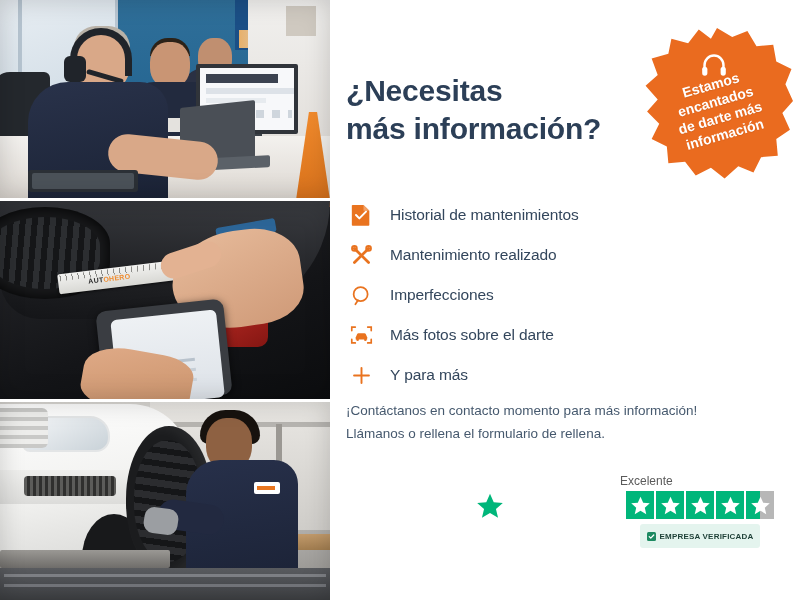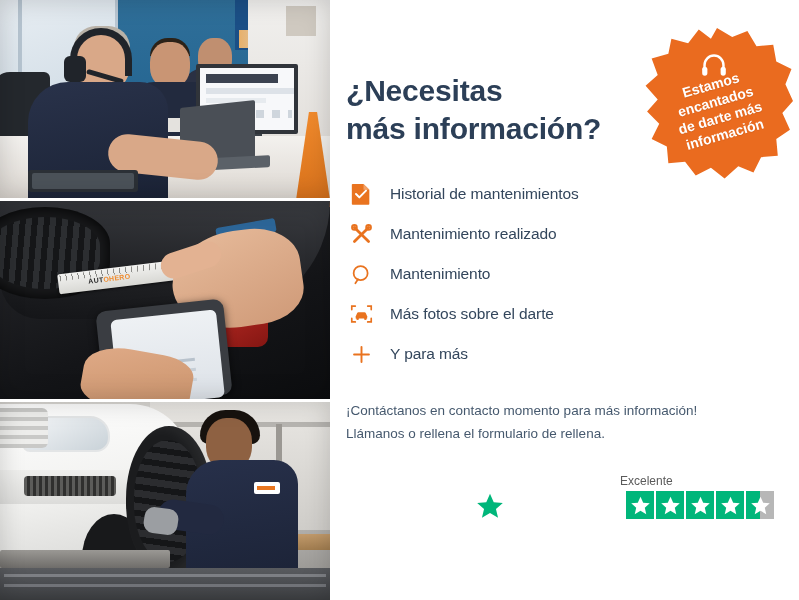--- a/index.html
+++ b/index.html
@@ -361,21 +361,21 @@
   .badge .btext{
     position:absolute; left:8px; top:48px; width:138px;
     transform: rotate(-16deg);
     color:#ffffff; font-weight:bold;
     font-size:14px; line-height:1.22; text-align:center;
     text-shadow: 0 1px 1px rgba(0,0,0,.08);
   }
 
   
   .features{
-    position:absolute; left:16px; top:175px; width:330px;
+    position:absolute; left:16px; top:196px; width:330px;
   }
   .feature{
     display:flex; align-items:center;
     height:38px; margin-bottom:2px;
   }
   .feature .ficon{
     width:30px; height:30px; flex:0 0 30px;
     display:flex; align-items:center; justify-content:center;
     margin-right:14px;
   }
@@ -573,21 +573,21 @@
         <span class="flabel">Mantenimiento realizado</span>
       </li>
 
       <li class="feature">
         <span class="ficon">
           <svg viewBox="0 0 24 24" width="21" height="21">
             <circle cx="11" cy="10.5" r="8" fill="none" stroke="#e9731f" stroke-width="2"></circle>
             <line x1="8" y1="17.5" x2="5" y2="22" stroke="#e9731f" stroke-width="2" stroke-linecap="round"></line>
           </svg>
         </span>
-        <span class="flabel">Mantenimiento</span>
+        <span class="flabel">Imperfecciones</span>
       </li>
 
       <li class="feature">
         <span class="ficon">
           <svg viewBox="0 0 26 24" width="23" height="22">
             <g fill="none" stroke="#e9731f" stroke-width="1.9" stroke-linecap="round">
               <path d="M2 7 V3 h4"></path>
                 <path d="M24 7 V3 h-4"></path>
               <path d="M2 17 v4 h4"></path>
                 <path d="M24 17 v4 h-4"></path>
@@ -653,18 +653,27 @@
                 <polygon points="12,2 15.1,8.8 22.6,9.5 16.9,14.5 18.6,22 12,18 5.4,22 7.1,14.5 1.4,9.5 8.9,8.8" fill="#ffffff"></polygon>
               </svg>
           </span>
           <span class="sq half">
             <svg viewBox="0 0 24 24" width="21" height="21">
                 <polygon points="12,2 15.1,8.8 22.6,9.5 16.9,14.5 18.6,22 12,18 5.4,22 7.1,14.5 1.4,9.5 8.9,8.8" fill="#ffffff"></polygon>
               </svg>
           </span>
         </div>
 
+        <div class="tp-verified">
+          <span>
+            <svg viewBox="0 0 12 12" width="9" height="9">
+              <rect x="0" y="0" width="12" height="12" rx="2" fill="#1d8a62"></rect>
+              <path d="M3 6.2 l2 2 l4 -4.2" fill="none" stroke="#ffffff" stroke-width="1.7" stroke-linecap="round" stroke-linejoin="round"></path>
+            </svg>
+          </span>
+          <span class="vtext">EMPRESA VERIFICADA</span>
+        </div>
       </div>
 
     </div>
 
   </div>
 </div>
 
 </body></html>

